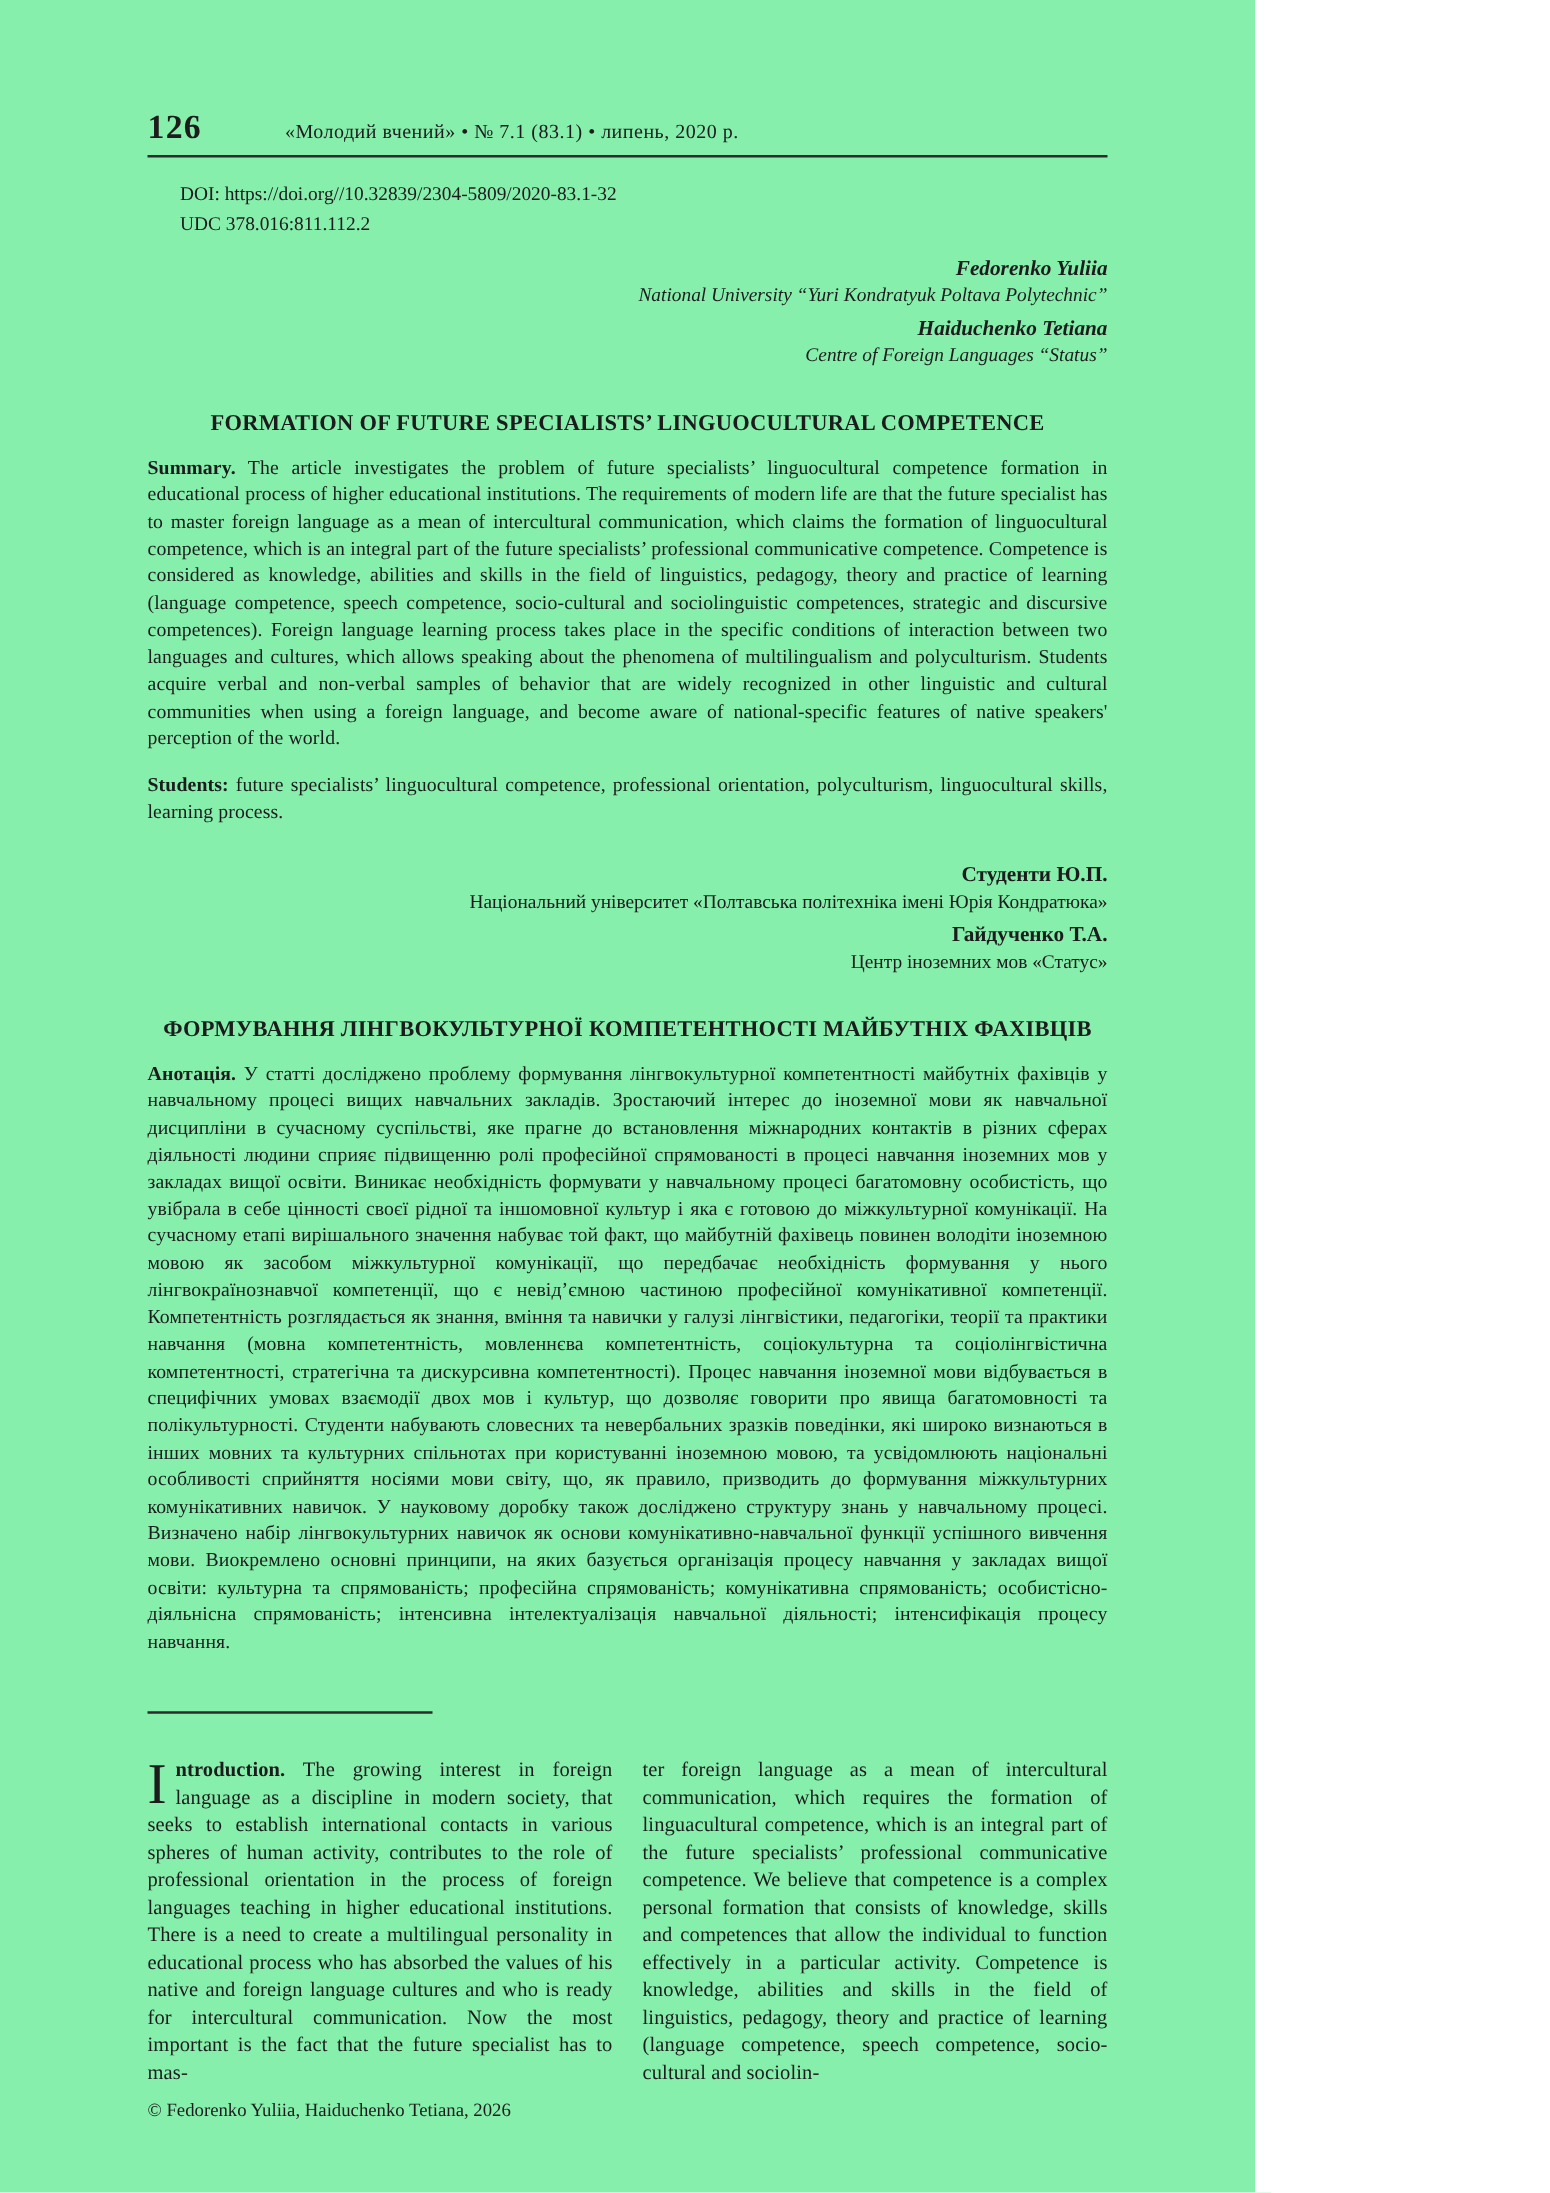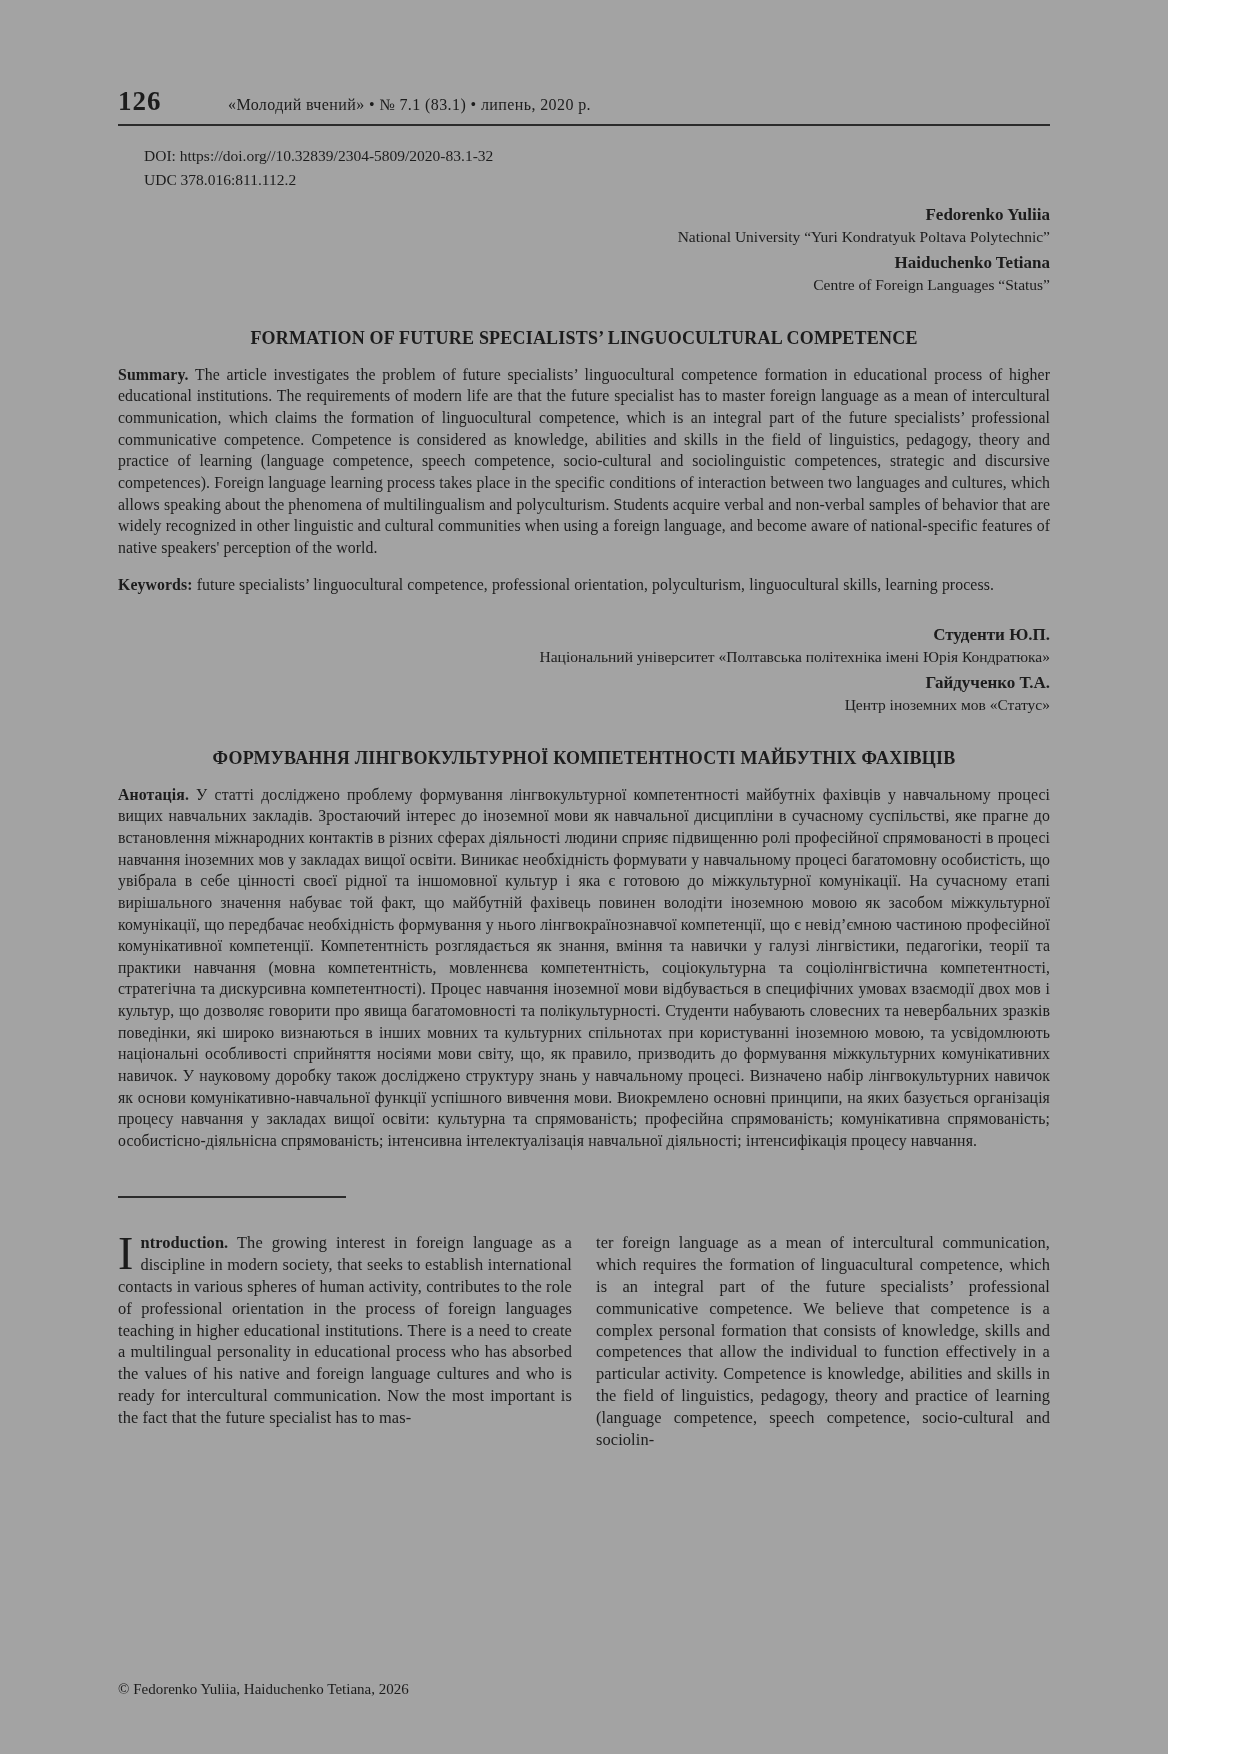--- a/index.html
+++ b/index.html
@@ -1,22 +1,22 @@
 <!DOCTYPE html>
 <html><head>
 <meta charset="utf-8">
 <style>
   html,body{margin:0;padding:0;background:#ffffff;}
   .page{
     position:relative;
-    width:1168px;
+    width:1004px;
     height:1754px;
     box-sizing:border-box;
     padding:86px 118px 60px 118px;
-    background:#a3a3a3;
+    background:#86efac;
     color:#1c1c1c;
     font-family:"Liberation Serif","DejaVu Serif",serif;
   }
   
   .header-row{
     display:grid;
     grid-template-columns:110px 1fr 110px;
     align-items:baseline;
   }
   .page-num{
@@ -34,21 +34,21 @@
     border-bottom:2px solid #2b2b2b;
     margin:7px 0 0 0;
   }
   
   .meta-block{
     margin:18px 0 0 26px;
     font-size:15.5px;
     line-height:1.55;
   }
   
-  .authors-en{ text-align:right; margin-top:12px; }
+  .authors-en{ text-align:right; margin-top:12px;font-style:italic; }
   .authors-uk{ text-align:right; margin-top:28px; }
   .author-name{ font-weight:bold; font-size:17px; line-height:1.35; }
   .author-aff{ font-size:15.5px; line-height:1.35; }
   .author-block{ margin-top:4px; }
   
   .article-title{
     text-align:center;
     font-weight:bold;
     font-size:18px;
     letter-spacing:0.2px;
@@ -127,21 +127,21 @@
   </div>
 
   <div class="article-title">FORMATION OF FUTURE SPECIALISTS’ LINGUOCULTURAL COMPETENCE</div>
 
   <p class="para">
     <span class="lead">Summary.</span>
     <span>The article investigates the problem of future specialists’ linguocultural competence formation in educational process of higher educational institutions. The requirements of modern life are that the future specialist has to master foreign language as a mean of intercultural communication, which claims the formation of linguocultural competence, which is an integral part of the future specialists’ professional communicative competence. Competence is considered as knowledge, abilities and skills in the field of linguistics, pedagogy, theory and practice of learning (language competence, speech competence, socio-cultural and sociolinguistic competences, strategic and discursive competences). Foreign language learning process takes place in the specific conditions of interaction between two languages and cultures, which allows speaking about the phenomena of multilingualism and polyculturism. Students acquire verbal and non-verbal samples of behavior that are widely recognized in other linguistic and cultural communities when using a foreign language, and become aware of national-specific features of native speakers' perception of the world.</span>
   </p>
 
   <p class="para">
-    <span class="lead">Keywords:</span>
+    <span class="lead">Students:</span>
     <span>future specialists’ linguocultural competence, professional orientation, polyculturism, linguocultural skills, learning process.</span>
   </p>
 
   <div class="authors-uk">
     <div class="author-block">
       <div class="author-name">Студенти Ю.П.</div>
       <div class="author-aff">Національний університет «Полтавська політехніка імені Юрія Кондратюка»</div>
     </div>
     <div class="author-block">
       <div class="author-name">Гайдученко Т.А.</div>

